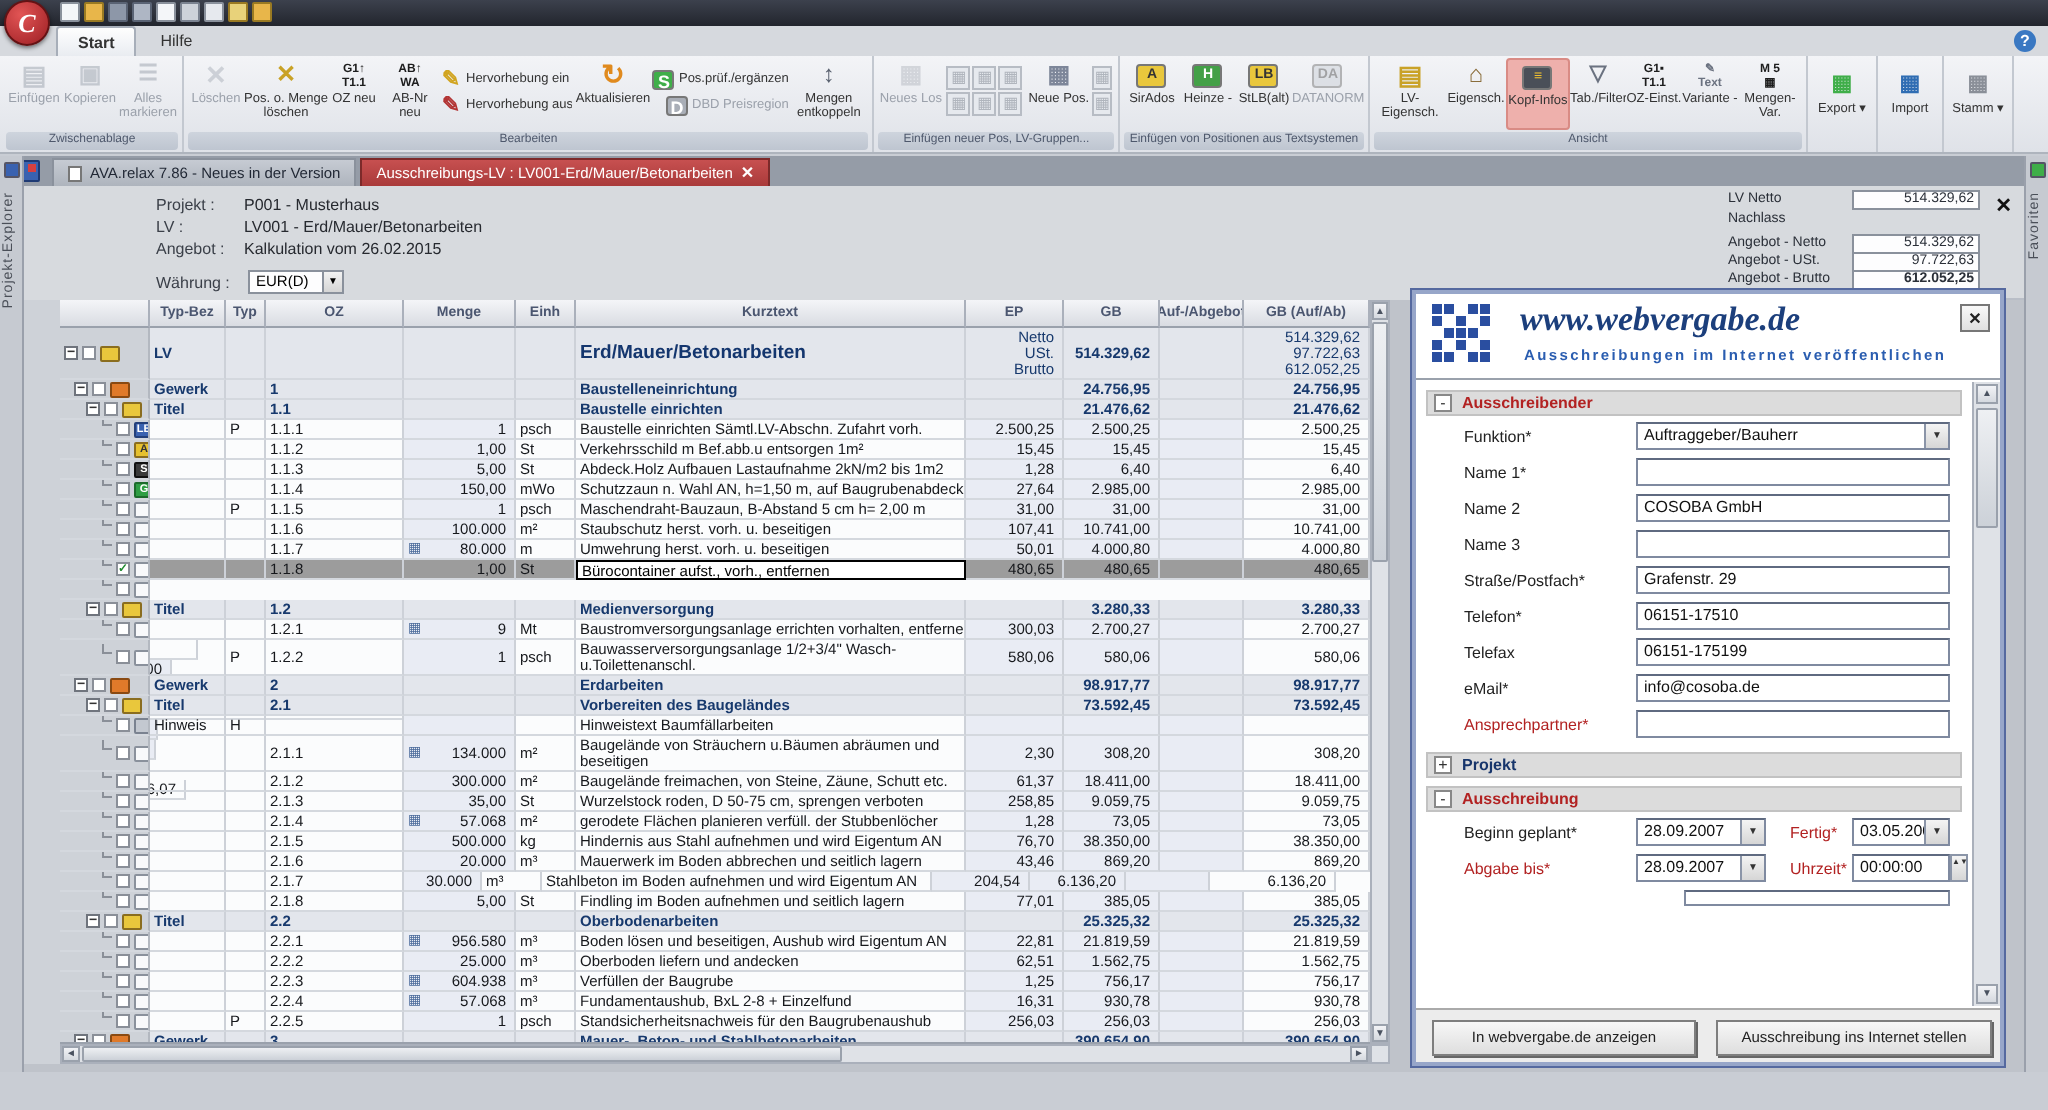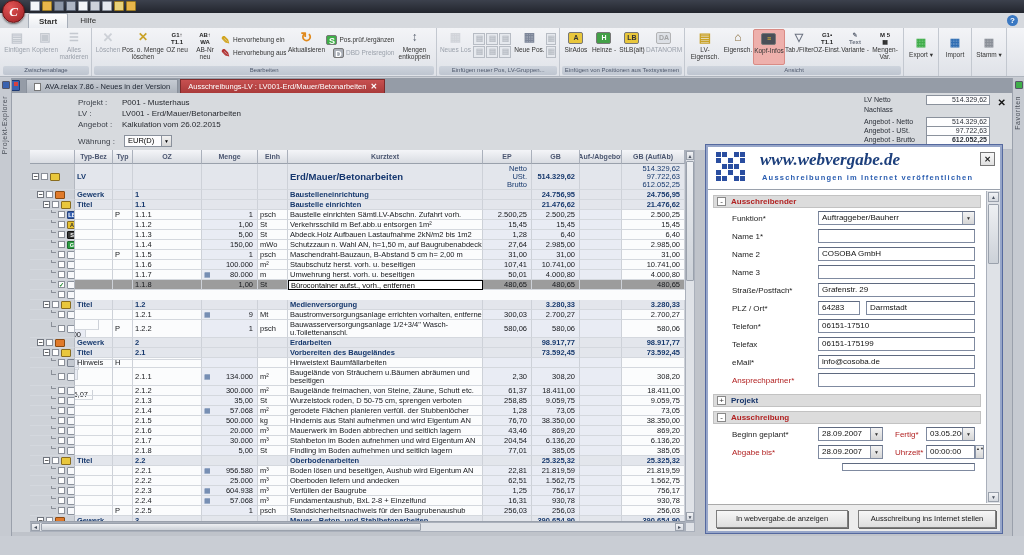--- a/index.html
+++ b/index.html
@@ -724,21 +724,21 @@
       </div>
       <div class="tr" style="height: 10px;">
         <div class="td treecell" style="width: 45px; padding-left: 21px;">
           <span class="conn"></span>
           <span class="cb"></span>
           <span class="bdg" style="background: rgb(248, 249, 251); color: rgb(51, 51, 51); border-color: rgb(138, 145, 156);"></span>
         </div>
         <div class="td" style="width: 38px;"></div>
         <div class="td" style="width: 20px;"></div>
         <div class="td" style="width: 69px;">2.1.7</div>
-        <div class="td tint num" style="width: 56px;">30.000</div>
+        <div class="td tint num" style="width: 39px;">30.000</div>
         <div class="td" style="width: 30px;">m³</div>
         <div class="td" style="width: 195px;">Stahlbeton im Boden aufnehmen und wird Eigentum AN</div>
         <div class="td tint num" style="width: 49px;">204,54</div>
         <div class="td tint num" style="width: 48px;">6.136,20</div>
         <div class="td tint num" style="width: 42px;"></div>
         <div class="td num" style="width: 63px;">6.136,20</div>
       </div>
       <div class="tr" style="height: 10px;">
         <div class="td treecell" style="width: 45px; padding-left: 21px;">
           <span class="conn"></span>
@@ -944,25 +944,20 @@
         </div>
         <div class="frow">
           <div class="flabel">Name 3</div>
           <div class="inp" style="left: 110px; width: 157px;"><span></span></div>
         </div>
         <div class="frow">
           <div class="flabel">Straße/Postfach*</div>
           <div class="inp" style="left: 110px; width: 157px;"><span>Grafenstr. 29</span></div>
         </div>
         <div class="frow">
-          <div class="flabel">PLZ  /  Ort*</div>
-          <div class="inp" style="left: 110px; width: 42px;">64283</div>
-          <div class="inp" style="left: 158px; width: 109px;">Darmstadt</div>
-        </div>
-        <div class="frow">
           <div class="flabel">Telefon*</div>
           <div class="inp" style="left: 110px; width: 157px;"><span>06151-17510</span></div>
         </div>
         <div class="frow">
           <div class="flabel">Telefax</div>
           <div class="inp" style="left: 110px; width: 157px;"><span>06151-175199</span></div>
         </div>
         <div class="frow">
           <div class="flabel">eMail*</div>
           <div class="inp" style="left: 110px; width: 157px;"><span>info@cosoba.de</span></div>

